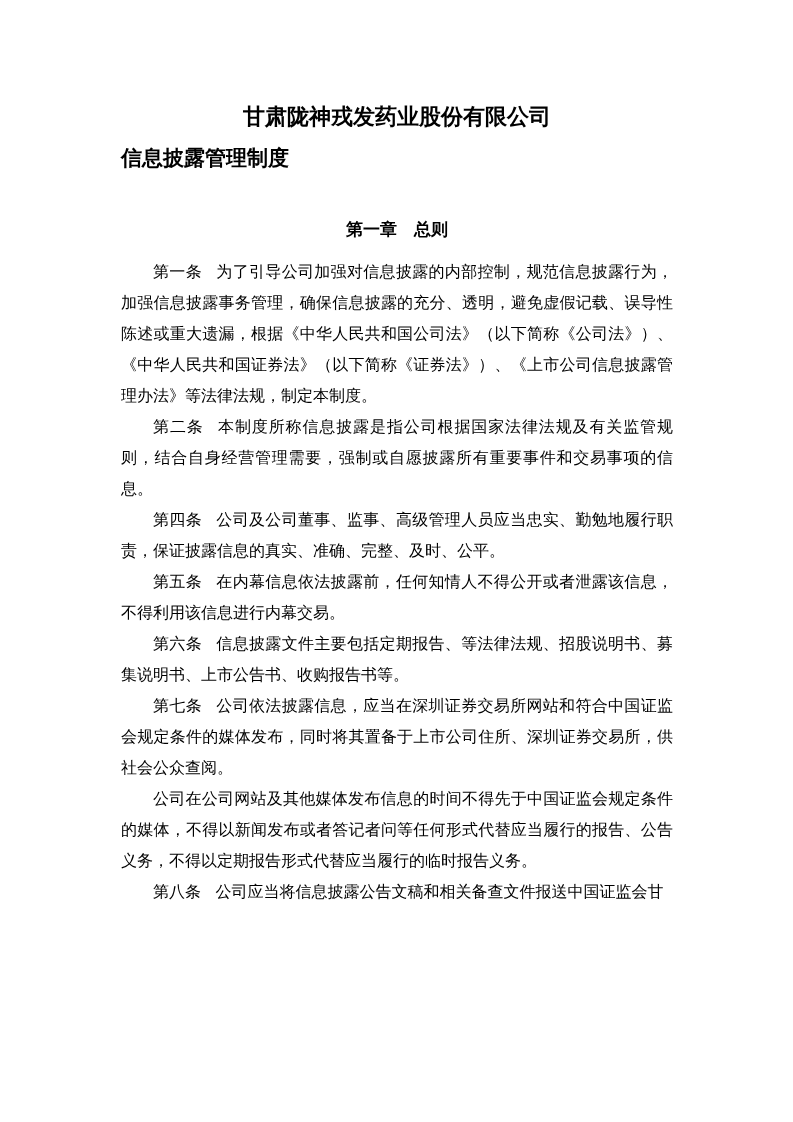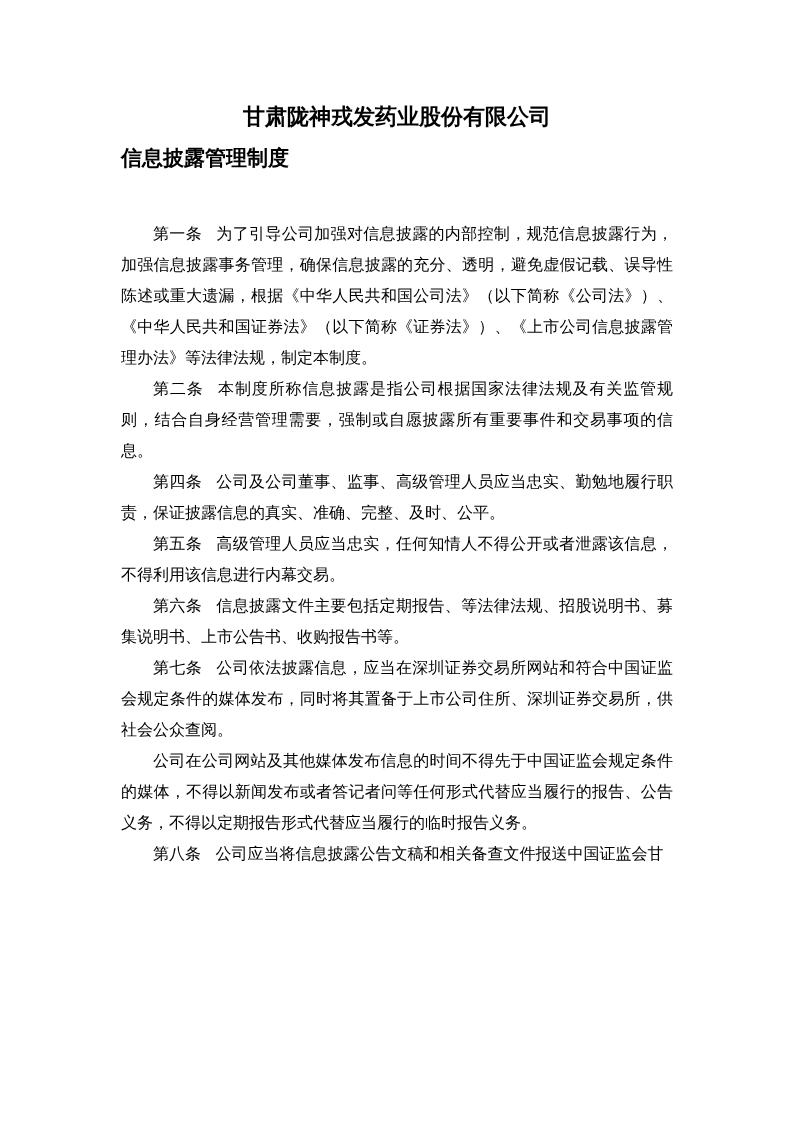--- a/index.html
+++ b/index.html
@@ -56,29 +56,30 @@
 </style>
 </head>
 <body>
 
 <div class="page">
 
   <h1 class="doc-title">甘肃陇神戎发药业股份有限公司</h1>
 
   <h2 class="doc-subtitle">信息披露管理制度</h2>
 
+  <h3 class="chapter-heading">第一章　总则</h3>
 
   <p class="para"><span class="para-label">第一条</span><span>为了引导公司加强对信息披露的内部控制，规范信息披露行为，加强信息披露事务管理，确保信息披露的充分、透明，避免虚假记载、误导性陈述或重大遗漏，根据《中华人民共和国公司法》（以下简称《公司法》）、《中华人民共和国证券法》（以下简称《证券法》）、《上市公司信息披露管理办法》等法律法规，制定本制度。</span></p>
 
   <p class="para"><span class="para-label">第二条</span><span>本制度所称信息披露是指公司根据国家法律法规及有关监管规则，结合自身经营管理需要，强制或自愿披露所有重要事件和交易事项的信息。</span></p>
 
 
   <p class="para"><span class="para-label">第四条</span><span>公司及公司董事、监事、高级管理人员应当忠实、勤勉地履行职责，保证披露信息的真实、准确、完整、及时、公平。</span></p>
 
-  <p class="para"><span class="para-label">第五条</span><span>高级管理人员应当忠实，任何知情人不得公开或者泄露该信息，不得利用该信息进行内幕交易。</span></p>
+  <p class="para"><span class="para-label">第五条</span><span>在内幕信息依法披露前，任何知情人不得公开或者泄露该信息，不得利用该信息进行内幕交易。</span></p>
 
   <p class="para"><span class="para-label">第六条</span><span>信息披露文件主要包括定期报告、等法律法规、招股说明书、募集说明书、上市公告书、收购报告书等。</span></p>
 
   <p class="para"><span class="para-label">第七条</span><span>公司依法披露信息，应当在深圳证券交易所网站和符合中国证监会规定条件的媒体发布，同时将其置备于上市公司住所、深圳证券交易所，供社会公众查阅。</span></p>
 
   <p class="para"><span class="para-label"></span><span>公司在公司网站及其他媒体发布信息的时间不得先于中国证监会规定条件的媒体，不得以新闻发布或者答记者问等任何形式代替应当履行的报告、公告义务，不得以定期报告形式代替应当履行的临时报告义务。</span></p>
 
   <p class="para"><span class="para-label">第八条</span><span>公司应当将信息披露公告文稿和相关备查文件报送中国证监会甘</span></p>
 
 </div>

